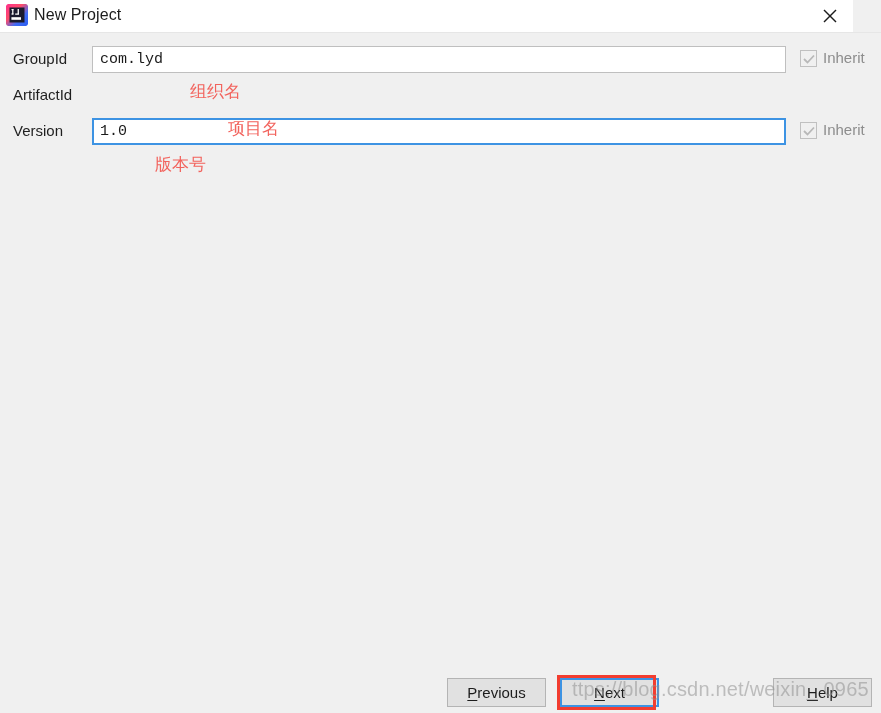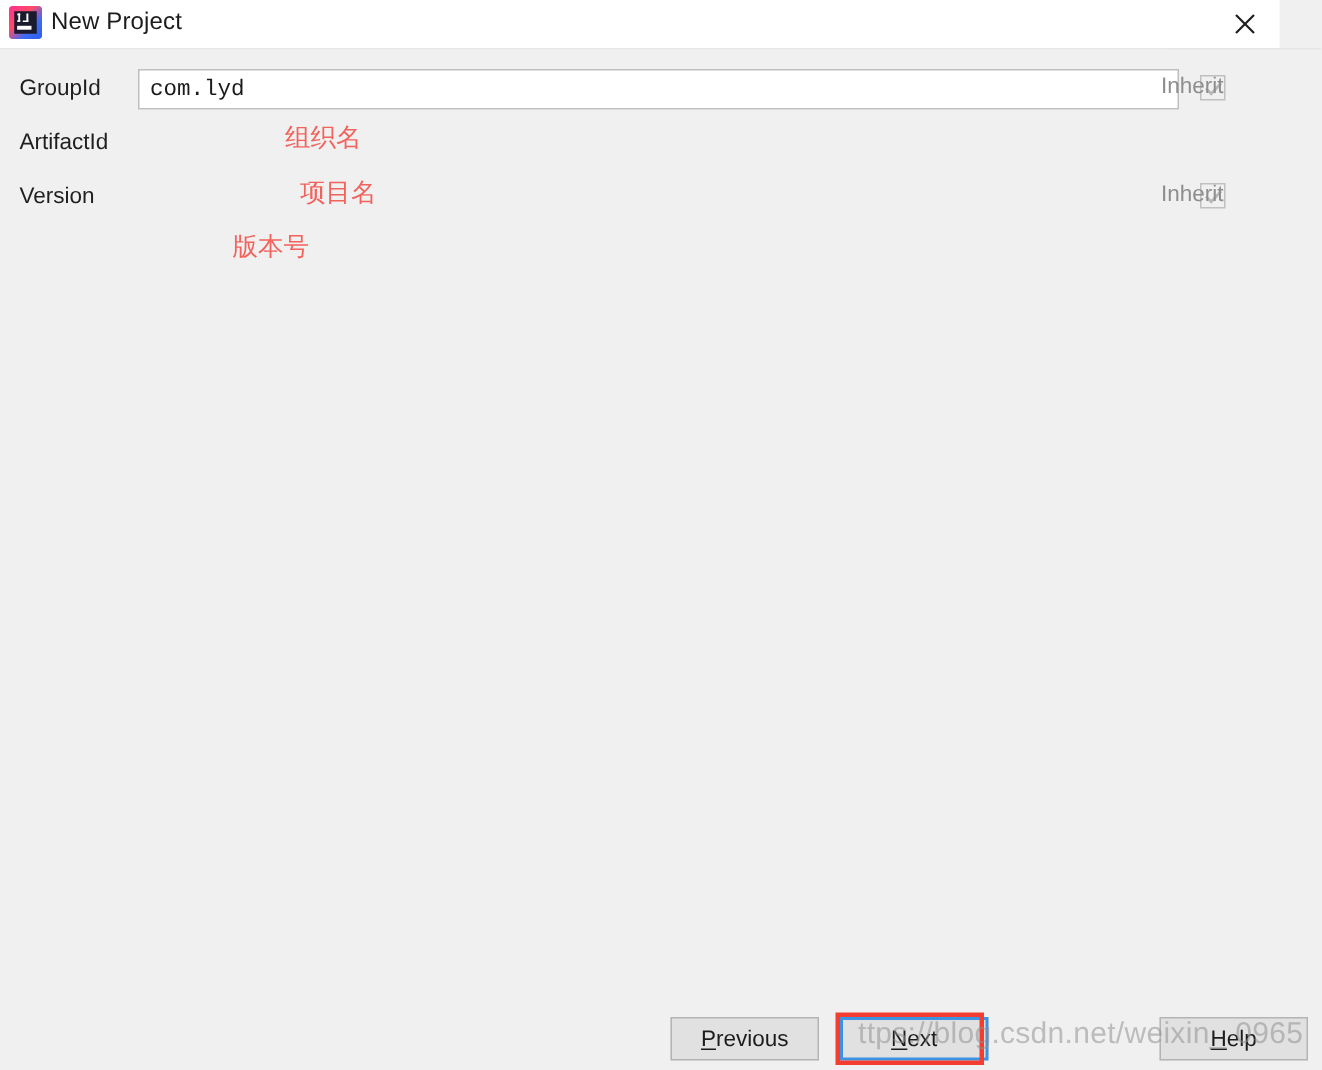--- a/index.html
+++ b/index.html
@@ -126,41 +126,41 @@
 
   .annot {
     position: absolute;
     font-size: 17px;
     color: #f2635d;
     font-family: "DejaVu Sans", sans-serif;
     white-space: nowrap;
     font-weight: 400;
   }
   .annot-1 { left: 190px; top: 47px; }
-  .annot-2 { left: 200px; top: 84px; }
+  .annot-2 { left: 228px; top: 84px; }
   .annot-3 { left: 155px; top: 120px; font-family: Liberation Serif, serif; }
 
   .inherit-box {
     position: absolute;
     left: 800px;
     top: 4px;
     width: 17px;
     height: 17px;
     background: #f0f0f0;
     border: 1px solid #c0c0c0;
     box-sizing: border-box;
   }
   .inherit-box svg {
     position: absolute;
     left: 1px;
     top: 2px;
   }
   .inherit-label {
     position: absolute;
-    left: 774px;
+    left: 823px;
     top: 3px;
     font-size: 15px;
     color: #8d8d8d;
     white-space: nowrap;
   }
 
   
   .button-bar {
     position: absolute;
     left: 0;
@@ -272,20 +272,23 @@
       </span>
       <span class="inherit-label">Inherit</span>
     </div>
 
     <div class="row row-2">
       <span class="row-label">ArtifactId</span>
     </div>
 
     <div class="row row-3">
       <span class="row-label">Version</span>
+      <div class="field focused">
+        <span class="field-value">1.0</span>
+      </div>
       <span class="inherit-box">
         <svg width="15" height="13" viewBox="0 0 15 13" xmlns="http://www.w3.org/2000/svg">
           <path d="M2 6 L5.5 9.5 L12 2.5" fill="none" stroke="#b8b8b8" stroke-width="1.8"></path>
         </svg>
       </span>
       <span class="inherit-label">Inherit</span>
     </div>
 
     <span class="annot annot-1">组织名</span>
     <span class="annot annot-2">项目名</span>

